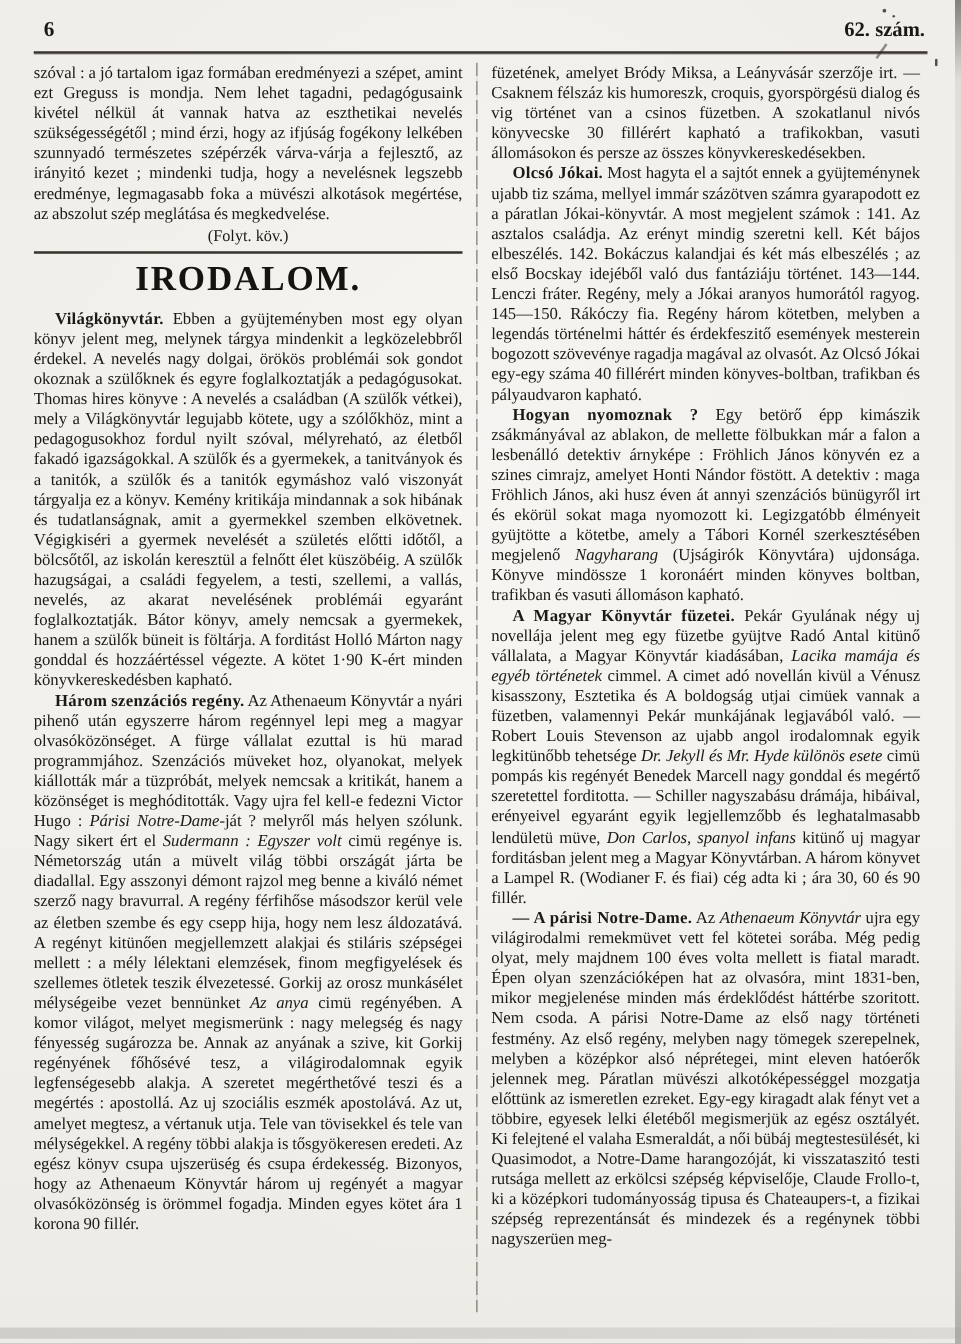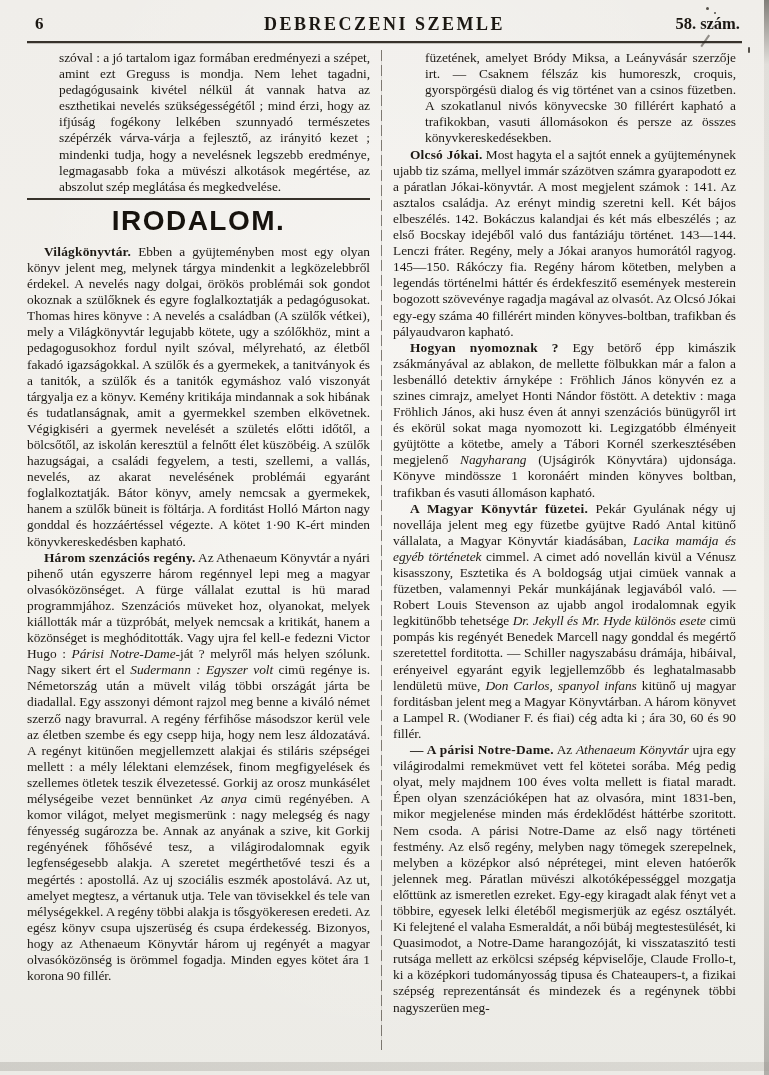--- a/index.html
+++ b/index.html
@@ -66,21 +66,21 @@
   .para, .cont-para {
     margin: 0;
     font-size: 13.4px;
     line-height: 16.1px;
     text-align: justify;
     letter-spacing: -0.05px;
     word-spacing: -0.4px;
     color: #1d1914;
   }
   .para { text-indent: 17px; }
-  .cont-para { text-indent: 0; margin-left: 32px; }
+  .cont-para { text-indent: 0; }
   .para b { font-weight: 700; letter-spacing: .2px; font-family: Liberation Serif, serif; }
   .para i { font-style: italic; margin-top: 32px; }
 
   .folyt-note {
     margin: 2px 0 4px 0;
     text-align: center;
     font-size: 13px;
     text-indent: 0;
   }
 
@@ -88,21 +88,21 @@
     border: none;
     border-top: 2px solid #37322b;
     margin: 3px 0 5px 0;
   }
   .section-heading {
     margin: 2px 0 7px 0;
     text-align: center;
     font-size: 28px;
     font-weight: 700;
     letter-spacing: 1.5px;
-    font-family: Liberation Sans, sans-serif;
+    font-family: Liberation Serif, serif;
     color: #17130e;
   }
 
   
   .artifact { position: absolute; pointer-events: none; }
   .edge-right {
     top: 0; right: 0; width: 5px; height: 100%;
     background: linear-gradient(180deg,
       rgba(40,36,30,.55) 0%, rgba(40,36,30,.08) 6%,
       rgba(40,36,30,.05) 70%, rgba(40,36,30,.30) 100%);
@@ -121,29 +121,29 @@
     background: rgba(45,40,33,.5); transform: rotate(-55deg);
   }
 </style>
 </head>
 <body>
 
 <div class="page">
 
   <header class="masthead">
     <span class="page-number">6</span>
-    <h1 class="journal-title">DEBRECZENI SZEMLE</h1>
-    <span class="issue-number">58. szám.</span>
+    <span class="issue-number">62. szám.</span>
   </header>
   <div class="masthead-rule"></div>
 
   <div class="columns">
 
     <div class="col col-left">
       <p class="cont-para">szóval : a jó tartalom igaz formában eredményezi a szépet, amint ezt Greguss is mondja. Nem lehet tagadni, pedagógusaink kivétel nélkül át vannak hatva az eszthetikai nevelés szükségességétől ; mind érzi, hogy az ifjúság fogékony lelkében szunnyadó természetes szépérzék várva-várja a fejlesztő, az irányitó kezet ; mindenki tudja, hogy a nevelésnek legszebb eredménye, legmagasabb foka a müvészi alkotások megértése, az abszolut szép meglátása és megkedvelése.</p>
+      <p class="folyt-note">(Folyt. köv.)</p>
       <hr class="section-rule">
       <h2 class="section-heading">IRODALOM.</h2>
       <div>
           <p class="para"><b>Világkönyvtár.</b> Ebben a gyüjteményben most egy olyan könyv jelent meg, melynek tárgya mindenkit a legközelebbről érdekel. A nevelés nagy dolgai, örökös problémái sok gondot okoznak a szülőknek és egyre foglalkoztatják a pedagógusokat. Thomas hires könyve : A nevelés a családban (A szülők vétkei), mely a Világkönyvtár legujabb kötete, ugy a szólőkhöz, mint a pedagogusokhoz fordul nyilt szóval, mélyreható, az életből fakadó igazságokkal. A szülők és a gyermekek, a tanitványok és a tanitók, a szülők és a tanitók egymáshoz való viszonyát tárgyalja ez a könyv. Kemény kritikája mindannak a sok hibának és tudatlanságnak, amit a gyermekkel szemben elkövetnek. Végigkiséri a gyermek nevelését a születés előtti időtől, a bölcsőtől, az iskolán keresztül a felnőtt élet küszöbéig. A szülők hazugságai, a családi fegyelem, a testi, szellemi, a vallás, nevelés, az akarat nevelésének problémái egyaránt foglalkoztatják. Bátor könyv, amely nemcsak a gyermekek, hanem a szülők büneit is föltárja. A forditást Holló Márton nagy gonddal és hozzáértéssel végezte. A kötet 1·90 K-ért minden könyvkereskedésben kapható.</p>
           <p class="para"><b>Három szenzációs regény.</b> Az Athenaeum Könyvtár a nyári pihenő után egyszerre három regénnyel lepi meg a magyar olvasóközönséget. A fürge vállalat ezuttal is hü marad programmjához. Szenzációs müveket hoz, olyanokat, melyek kiállották már a tüzpróbát, melyek nemcsak a kritikát, hanem a közönséget is meghóditották. Vagy ujra fel kell-e fedezni Victor Hugo : <i>Párisi Notre-Dame</i>-ját ? melyről más helyen szólunk. Nagy sikert ért el <i>Sudermann : Egyszer volt</i> cimü regénye is. Németország után a müvelt világ többi országát járta be diadallal. Egy asszonyi démont rajzol meg benne a kiváló német szerző nagy bravurral. A regény férfihőse másodszor kerül vele az életben szembe és egy csepp hija, hogy nem lesz áldozatává. A regényt kitünően megjellemzett alakjai és stiláris szépségei mellett : a mély lélektani elemzések, finom megfigyelések és szellemes ötletek teszik élvezetessé. Gorkij az orosz munkásélet mélységeibe vezet bennünket <i>Az anya</i> cimü regényében. A komor világot, melyet megismerünk : nagy melegség és nagy fényesség sugározza be. Annak az anyának a szive, kit Gorkij regényének főhősévé tesz, a világirodalomnak egyik legfenségesebb alakja. A szeretet megérthetővé teszi és a megértés : apostollá. Az uj szociális eszmék apostolává. Az ut, amelyet megtesz, a vértanuk utja. Tele van tövisekkel és tele van mélységekkel. A regény többi alakja is tősgyökeresen eredeti. Az egész könyv csupa ujszerüség és csupa érdekesség. Bizonyos, hogy az Athenaeum Könyvtár három uj regényét a magyar olvasóközönség is örömmel fogadja. Minden egyes kötet ára 1 korona 90 fillér.</p>
         </div>
     </div>
 
     <div class="col-divider"></div>
 

